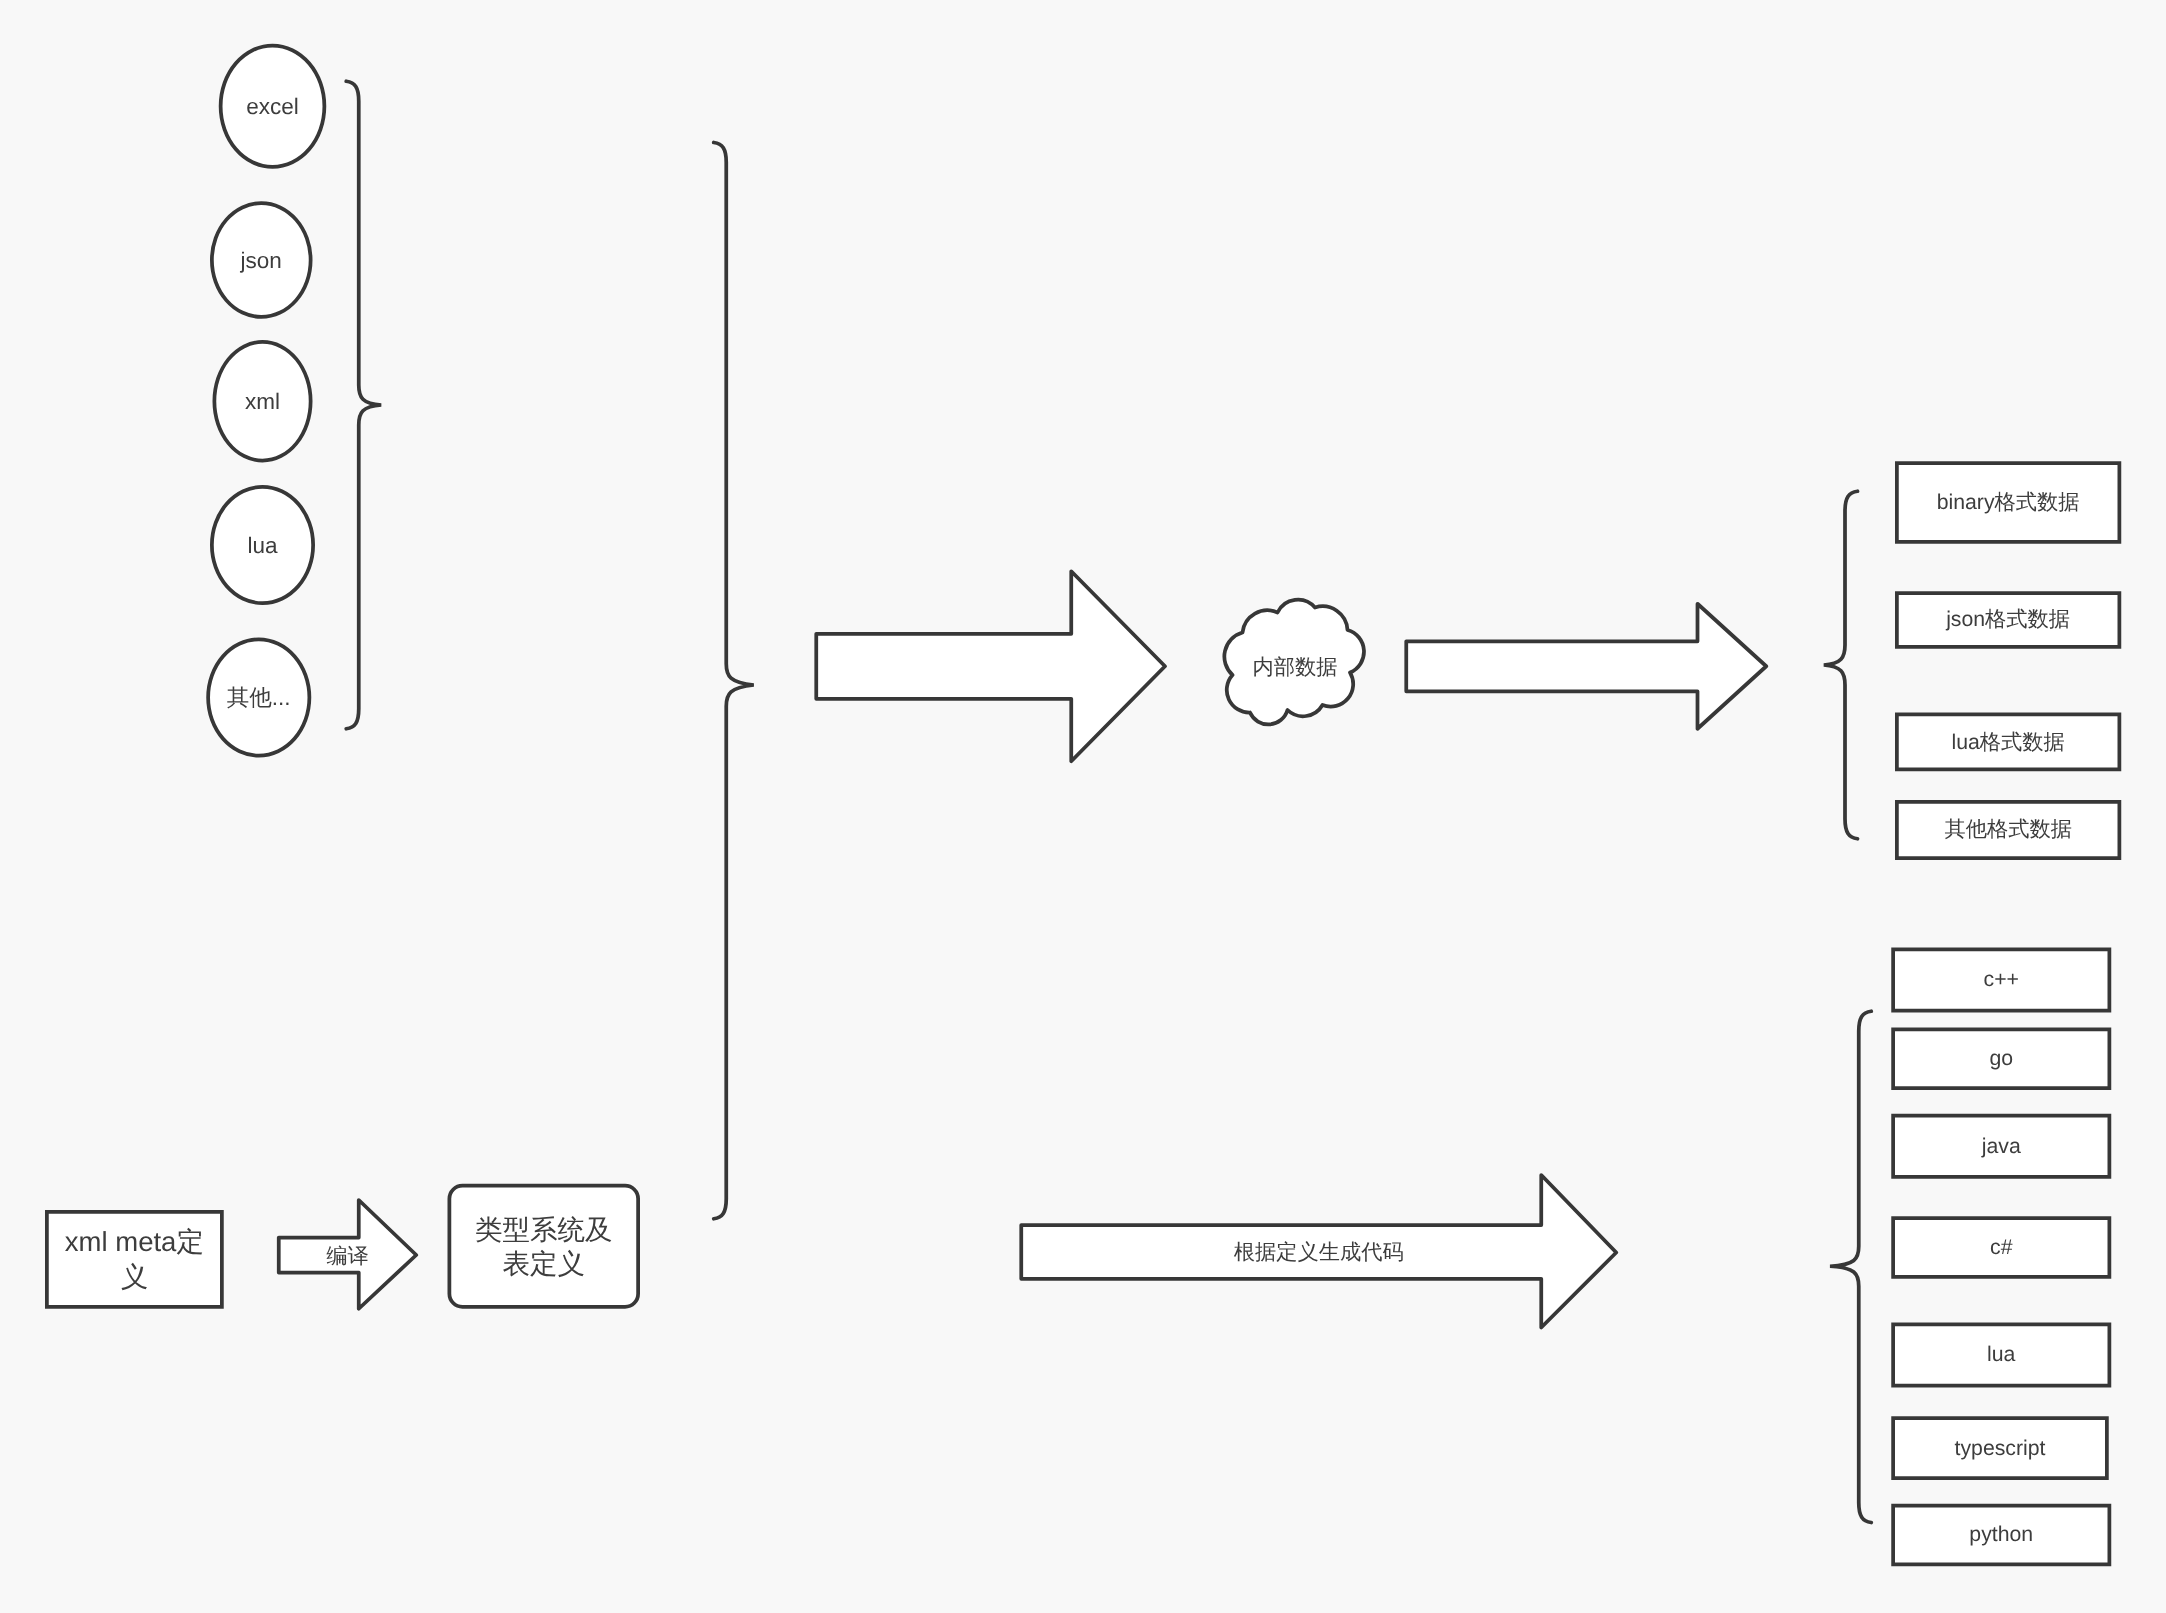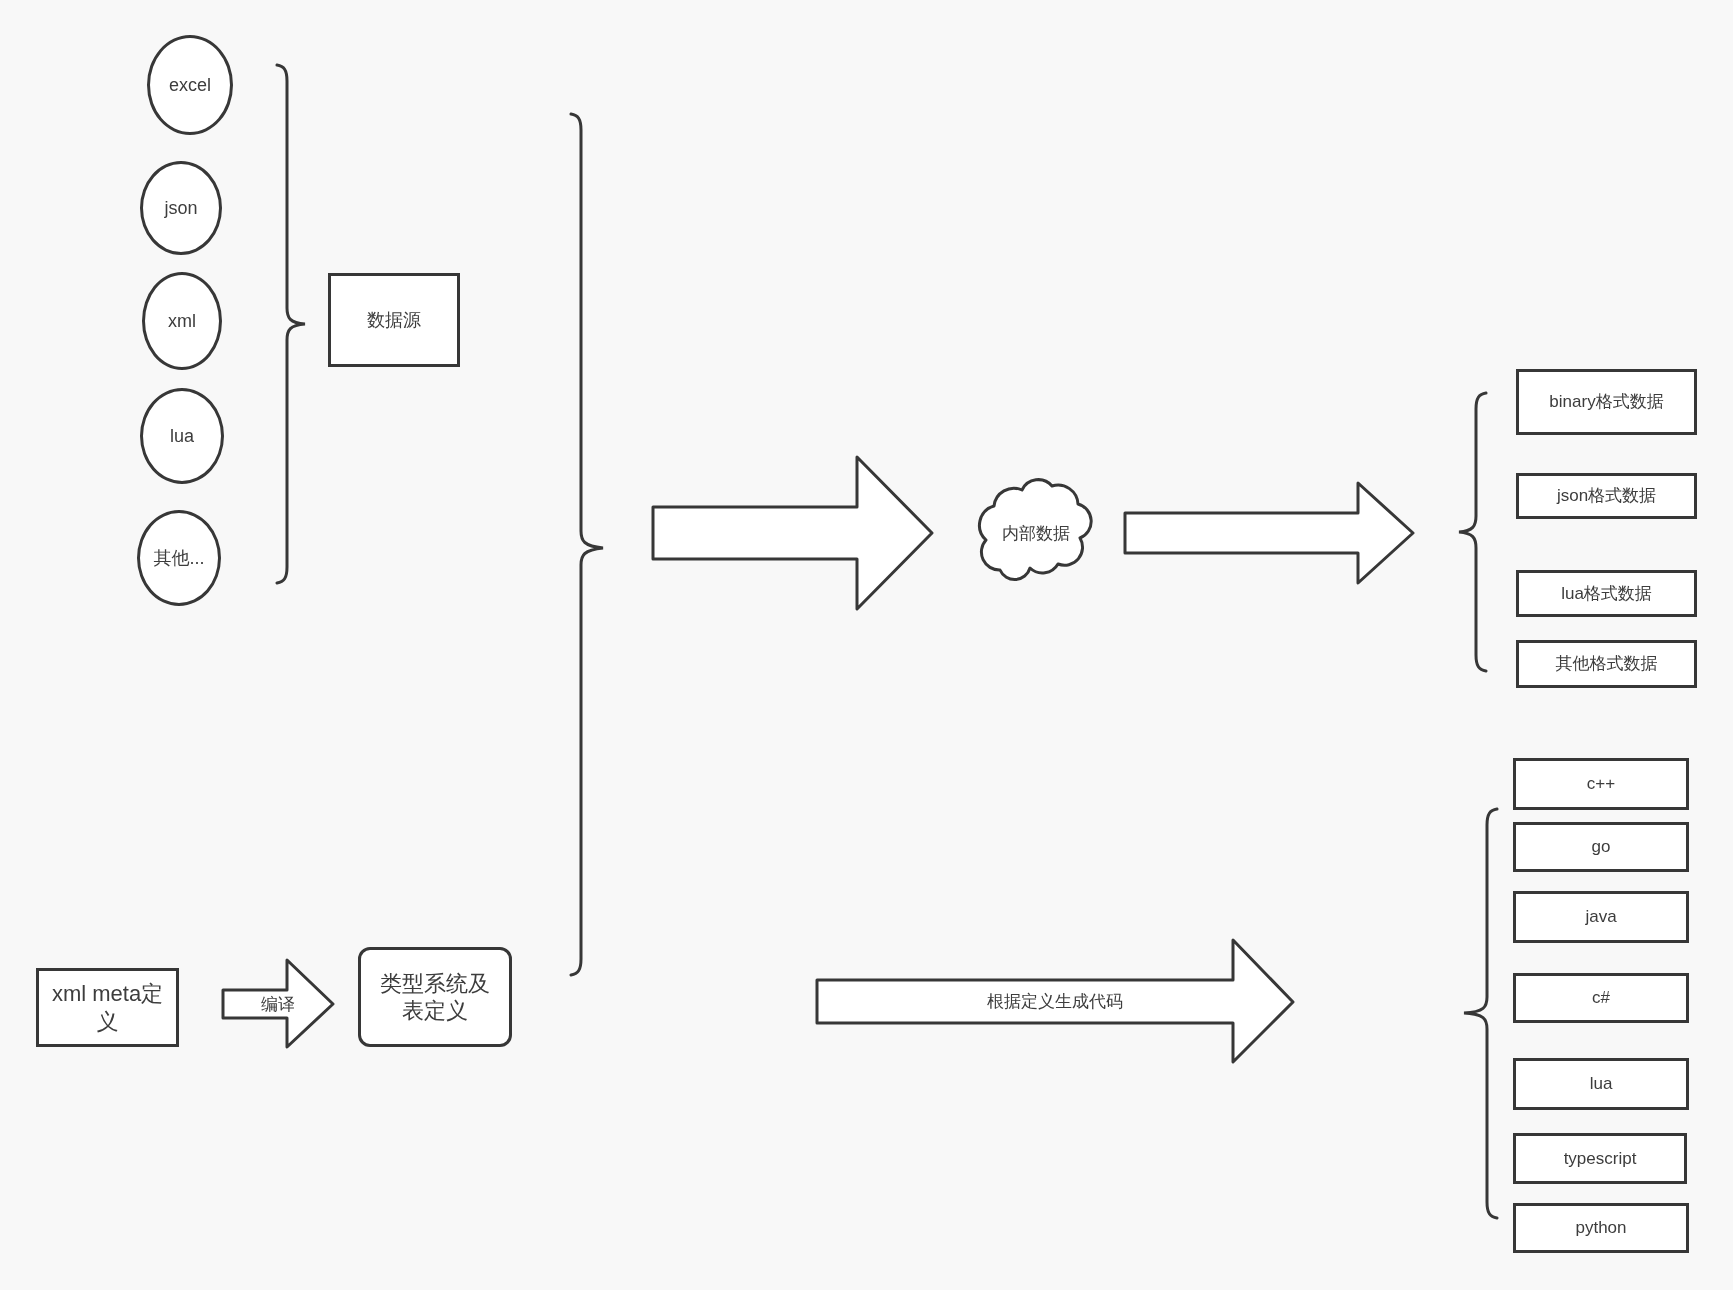--- a/index.html
+++ b/index.html
@@ -21,21 +21,21 @@
     background:#ffffff;
     border:3px solid #373737;
     display:flex;
     align-items:center;
     justify-content:center;
     text-align:center;
     color:#3d3d3d;
     font-size:17px;
     line-height:1.25;
   }
-  .ellipse { border-radius:50%; font-size:18px; }
+  .ellipse { border-radius:50%; font-size:18px;margin-left:28px; }
   .rounded { border-radius:12px; }
   .box-lg { font-size:22px; }
   .arrow-label {
     position:absolute;
     display:flex;
     align-items:center;
     justify-content:center;
     text-align:center;
     color:#3d3d3d;
     font-size:17px;
@@ -68,21 +68,20 @@
 
     <path d="M 1000,570 a 18,18 0 0 1 -14,-30 a 20,20 0 0 1 8,-34 a 20,20 0 0 1 28,-16 a 18,18 0 0 1 30,-4 a 20,20 0 0 1 26,18 a 18,18 0 0 1 2,34 a 18,18 0 0 1 -22,26 a 18,18 0 0 1 -28,4 a 16,16 0 0 1 -30,2 Z" fill="#ffffff" stroke="#373737" stroke-width="3" stroke-linejoin="round"></path>
   </svg>
 
   <div class="node ellipse" style="left:147px; top:35px;  width:86px; height:100px;">excel</div>
   <div class="node ellipse" style="left:140px; top:161px; width:82px; height:94px;">json</div>
   <div class="node ellipse" style="left:142px; top:272px; width:80px; height:98px;">xml</div>
   <div class="node ellipse" style="left:140px; top:388px; width:84px; height:96px;">lua</div>
   <div class="node ellipse" style="left:137px; top:510px; width:84px; height:96px;">其他...</div>
 
-  <div class="node" style="left:328px; top:273px; width:132px; height:94px; font-size:18px;">数据源</div>
 
 
   <div class="arrow-label" style="left:975px; top:505px; width:122px; height:56px;">内部数据</div>
 
 
   <div class="arrow-label" style="left:223px; top:990px; width:110px; height:28px;">编译</div>
 
   <div class="arrow-label" style="left:817px; top:980px; width:476px; height:43px;">根据定义生成代码</div>
 
   <div class="node" style="left:1516px; top:369px; width:181px; height:66px;">binary格式数据</div>

